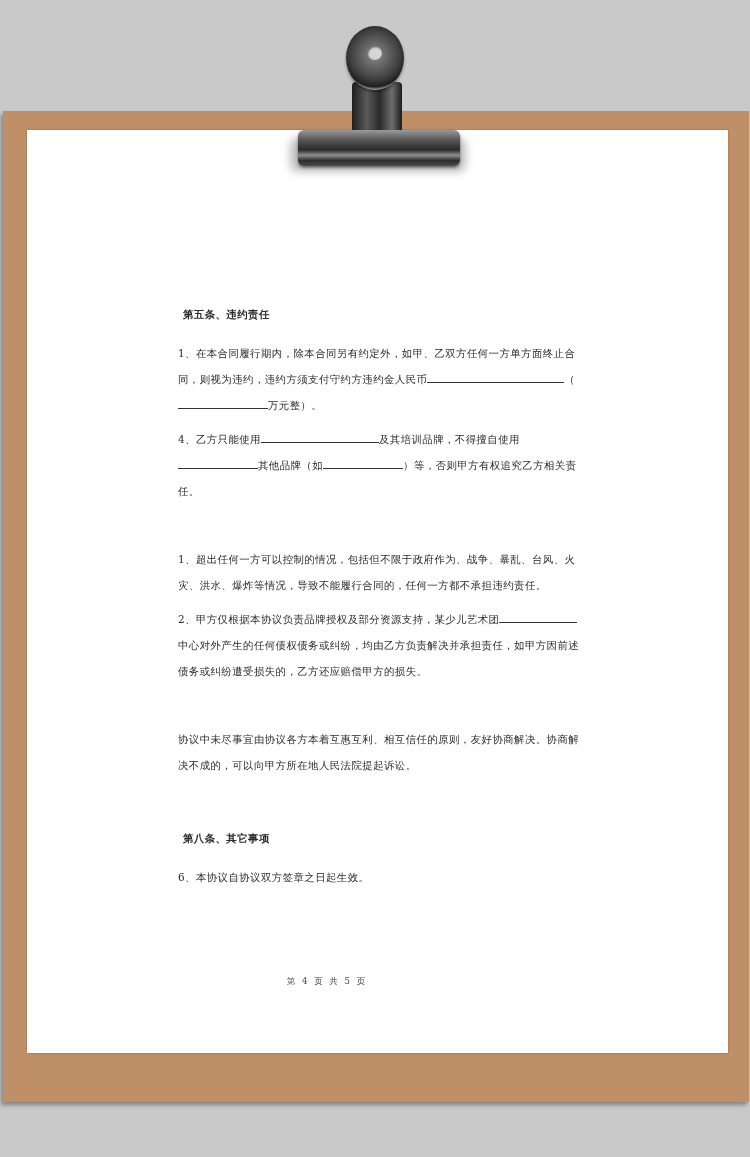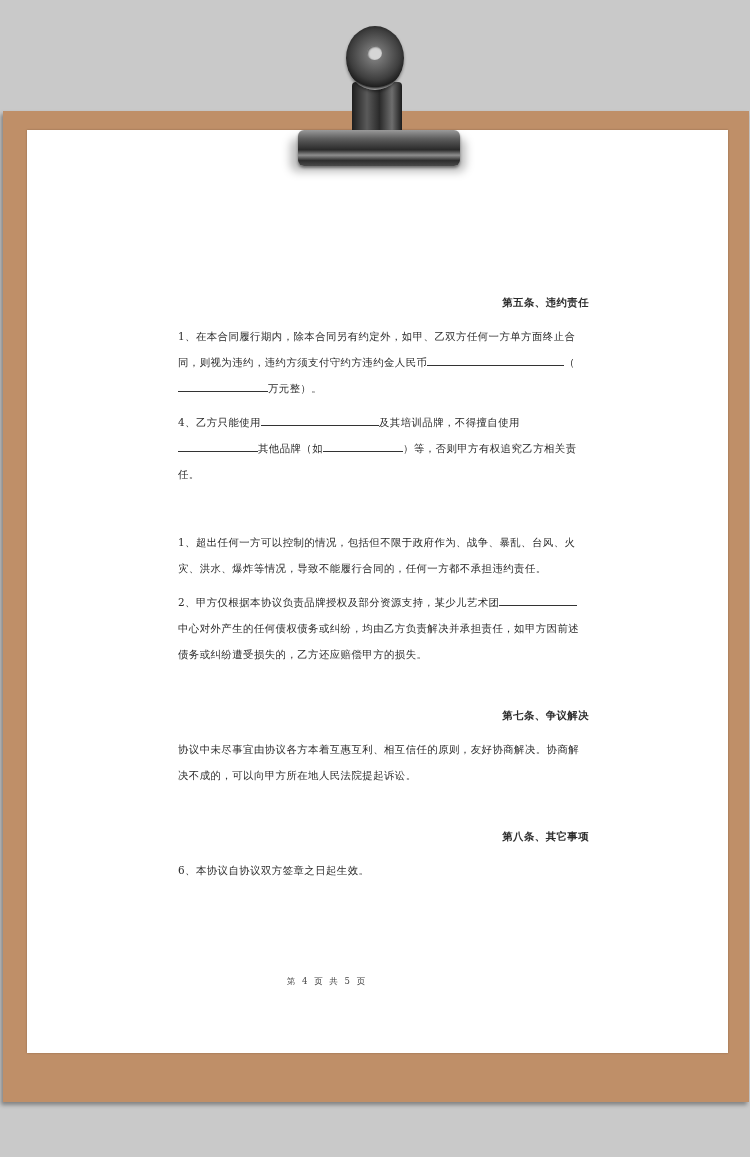--- a/index.html
+++ b/index.html
@@ -15,21 +15,21 @@
   }
   .paper {
     position:absolute; left:27px; top:130px; width:701px; height:923px;
     background:#ffffff;
     box-shadow: 0 0 2px rgba(0,0,0,0.25);
   }
   .content {
     position:absolute; left:143px; top:158px; width:420px;
     color:#2b2b2b; font-size:10.4px; letter-spacing:0.45px;
   }
-  .heading { font-weight:bold; line-height:26px; margin:1px;text-align:right; }
+  .heading { font-weight:bold; line-height:26px; margin:13px; }
   .para { margin:8px; line-height:26px; }
   .gap { height:26px; }
   .blank { display:inline-block; border-bottom:1px solid #333; height:10px; vertical-align:baseline; }
   .footer {
     position:absolute; left:0; width:600px; top:846px; text-align:center;
     font-size:8.5px; color:#444; letter-spacing:2px;
   }
   
   .clip { position:absolute; left:282px; top:26px; width:186px; height:146px; }
   .clip-shadow {
@@ -73,21 +73,20 @@
     <div class="gap"></div>
 
     <section>
       <p class="para"><span>1、超出任何一方可以控制的情况，包括但不限于政府作为、战争、暴乱、台风、火灾、洪水、爆炸等情况，导致不能履行合同的，任何一方都不承担违约责任。</span></p>
       <p class="para"><span>2、甲方仅根据本协议负责品牌授权及部分资源支持，某少儿艺术团</span><span class="blank" style="width:78px"></span><span>中心对外产生的任何债权债务或纠纷，均由乙方负责解决并承担责任，如甲方因前述债务或纠纷遭受损失的，乙方还应赔偿甲方的损失。</span></p>
     </section>
 
     <div class="gap"></div>
 
     <section>
-      <p class="heading">第七条、争议解决</p>
       <p class="para"><span>协议中未尽事宜由协议各方本着互惠互利、相互信任的原则，友好协商解决。协商解决不成的，可以向甲方所在地人民法院提起诉讼。</span></p>
     </section>
 
     <div class="gap"></div>
 
     <section>
       <p class="heading">第八条、其它事项</p>
       <p class="para"><span>6、本协议自协议双方签章之日起生效。</span></p>
     </section>
   </div>

